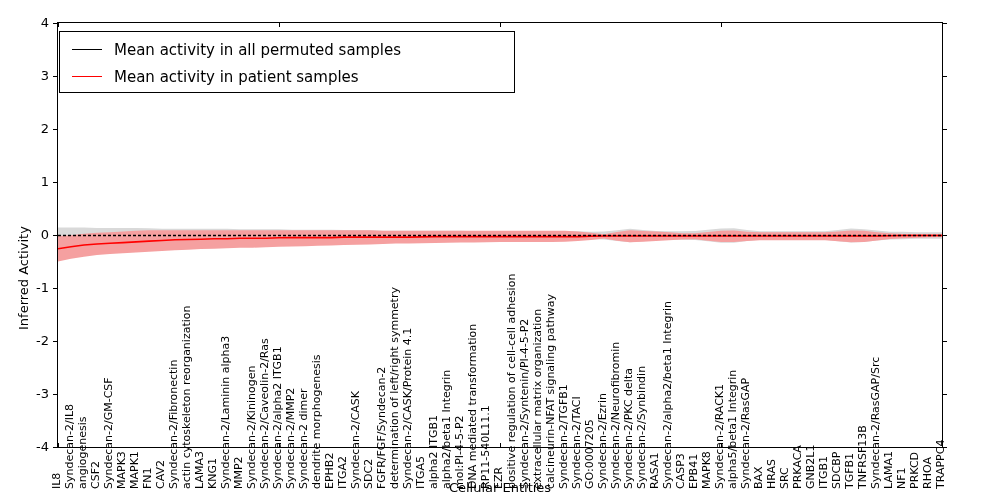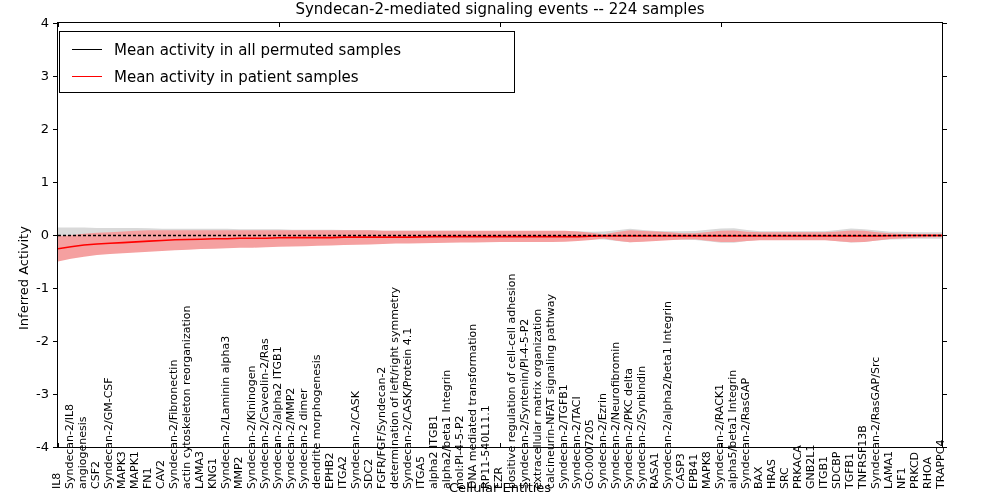--- a/index.html
+++ b/index.html
@@ -55,21 +55,20 @@
   }
   .legend-row{display:flex;align-items:center;height:27px;}
   .legend-swatch{width:30px;height:0;border-top-width:1.6px;border-top-style:solid;margin:0 12px 0 6px;flex:0 0 auto;}
   .legend-text{font-size:15px;line-height:16px;color:#000;white-space:nowrap;}
 </style>
 </head>
 <body>
 
 <div id="root">
 
-  <div id="chart-title">Syndecan-2-mediated signaling events -- 224 samples</div>
 
   <div id="ylabel">Inferred Activity</div>
 
   <div id="yticks">
       <div class="ytick-label" style="right: 951px; top: 440px;">-4</div>
       <div class="ytick-mark" style="left: 53px; top: 447px;"></div>
       <div class="ytick-mark-r" style="left: 943px; top: 447px;"></div>
       <div class="ytick-label" style="right: 951px; top: 387px;">-3</div>
       <div class="ytick-mark" style="left: 53px; top: 394px;"></div>
       <div class="ytick-mark-r" style="left: 943px; top: 394px;"></div>

